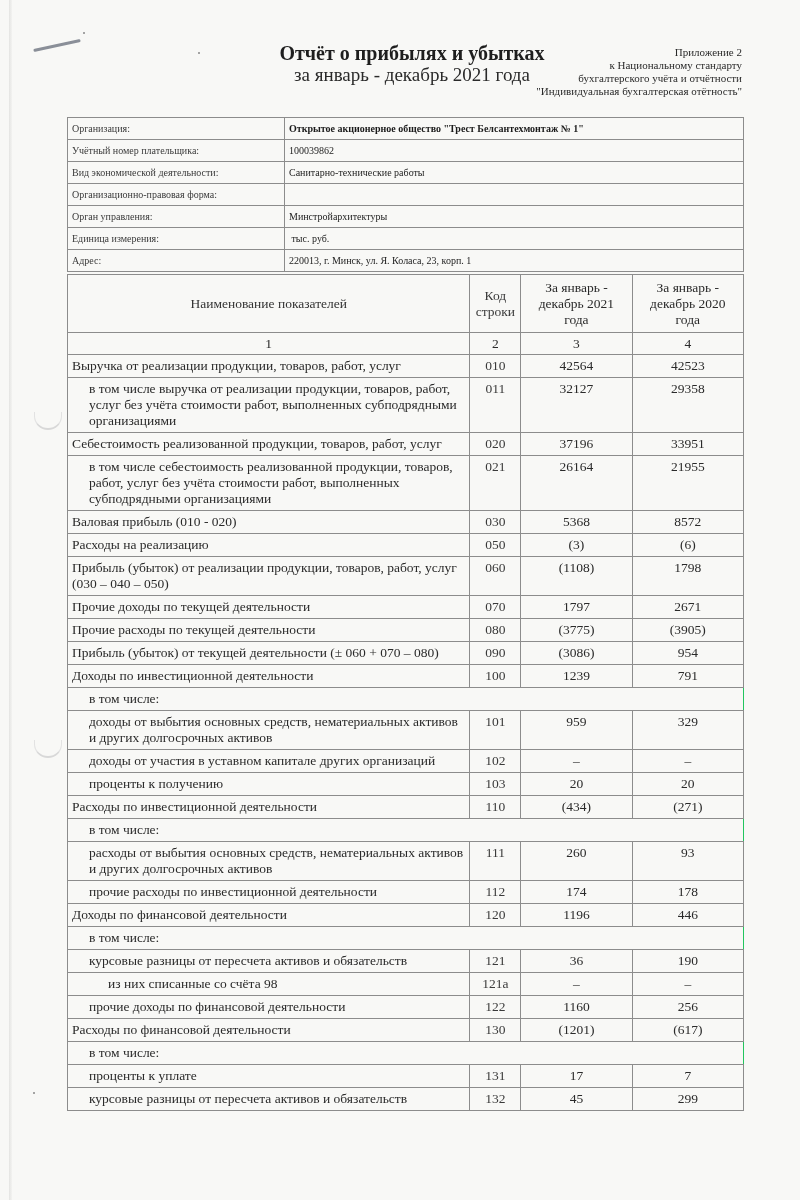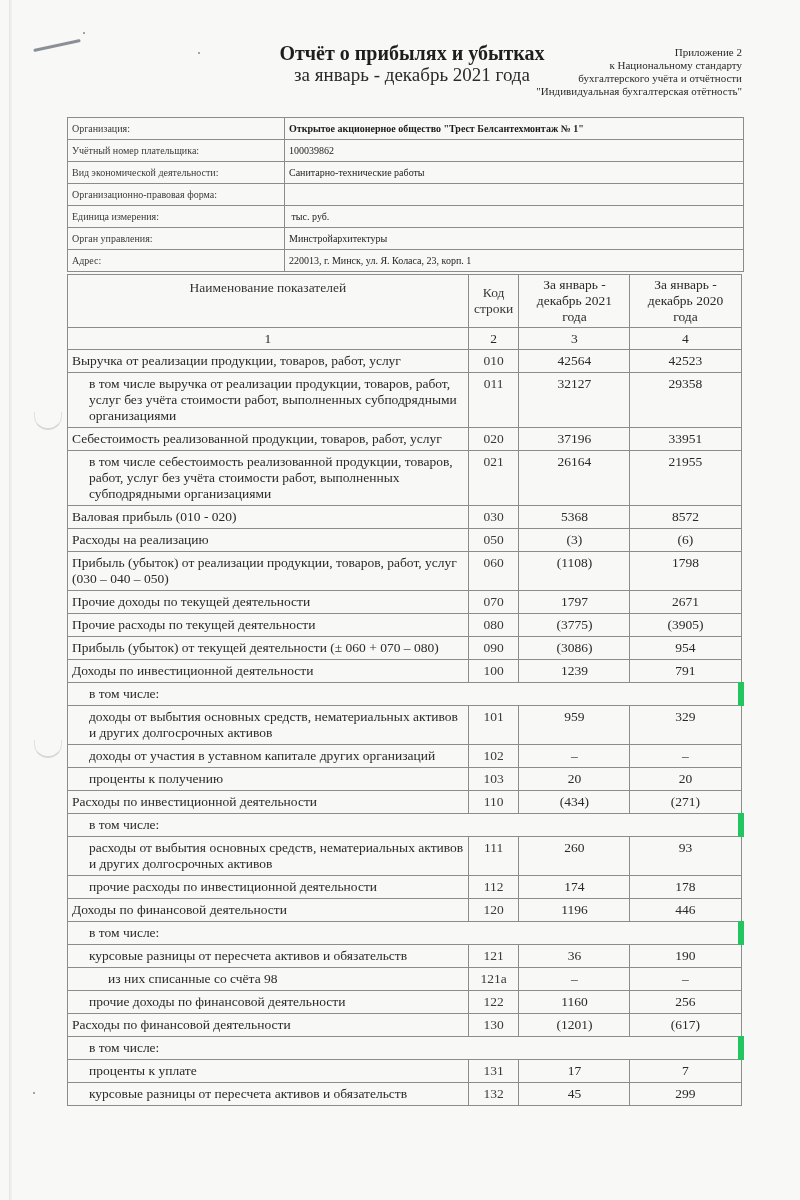--- a/index.html
+++ b/index.html
@@ -41,25 +41,25 @@
     .info td.val { color: #222; }
     .info td.bold { font-weight: bold; color: #1a1a1a; }
 
     .main { top: 274px; width: 677px; font-size: 13.5px; border: 1.5px solid #5a5a5a; }
     .main td { line-height: 16px; padding-top: 3px; padding-bottom: 3px; }
     .main .c-name { width: 385px; }
     .main .c-code { width: 42px; text-align: center; color: #3a3a3a; }
     .main .c-v1 { width: 108px; text-align: center; }
     .main .c-v2 { width: 108px; text-align: center; }
     .main thead td { vertical-align: middle; text-align: center; padding-top: 2px; padding-bottom: 2px; line-height: 16px; }
-    .main thead .hdr-name { height: 34px; vertical-align: top; padding-top: 5px; color: #333; margin-top: 12px; }
+    .main thead .hdr-name { height: 34px; vertical-align: top; padding-top: 21px; color: #333; margin-top: 12px; }
     .main .num-row td { text-align: center; height: 17px; }
     .main td.indent { padding-left: 21px; }
     .main td.indent2 { padding-left: 40px; }
-    .main tr.sub-head td.sub { padding-left: 21px; border-right: 6px solid #22c55e; }
+    .main tr.sub-head td.sub { padding-left: 21px; border-right: 1px solid #22c55e; }
   </style>
 </head>
 <body>
 
 <div class="scan-edge"></div>
 <div class="pen-mark"></div>
 <div class="punch p1"></div>
 <div class="punch p2"></div>
 <div class="dot" style="left:83px;top:32px"></div>
 <div class="dot" style="left:198px;top:52px"></div>
@@ -89,26 +89,26 @@
       </tr>
       <tr>
         <td class="lbl">Вид экономической деятельности:</td>
         <td class="val" style="white-space: pre;">Санитарно-технические работы</td>
       </tr>
       <tr>
         <td class="lbl">Организационно-правовая форма:</td>
         <td class="val" style="white-space: pre;"></td>
       </tr>
       <tr>
+        <td class="lbl">Орган управления:</td>
+        <td class="val" style="white-space: pre;">Минстройархитектуры</td>
+      </tr>
+      <tr>
         <td class="lbl">Единица измерения:</td>
         <td class="val" style="white-space: pre;"> тыс. руб.</td>
-      </tr>
-      <tr>
-        <td class="lbl">Орган управления:</td>
-        <td class="val" style="white-space: pre;">Минстройархитектуры</td>
       </tr>
       <tr>
         <td class="lbl">Адрес:</td>
         <td class="val" style="white-space: pre;">220013, г. Минск, ул. Я. Коласа, 23, корп. 1</td>
       </tr>
     </tbody>
 </table>
 
 <table class="main">
   <thead>

